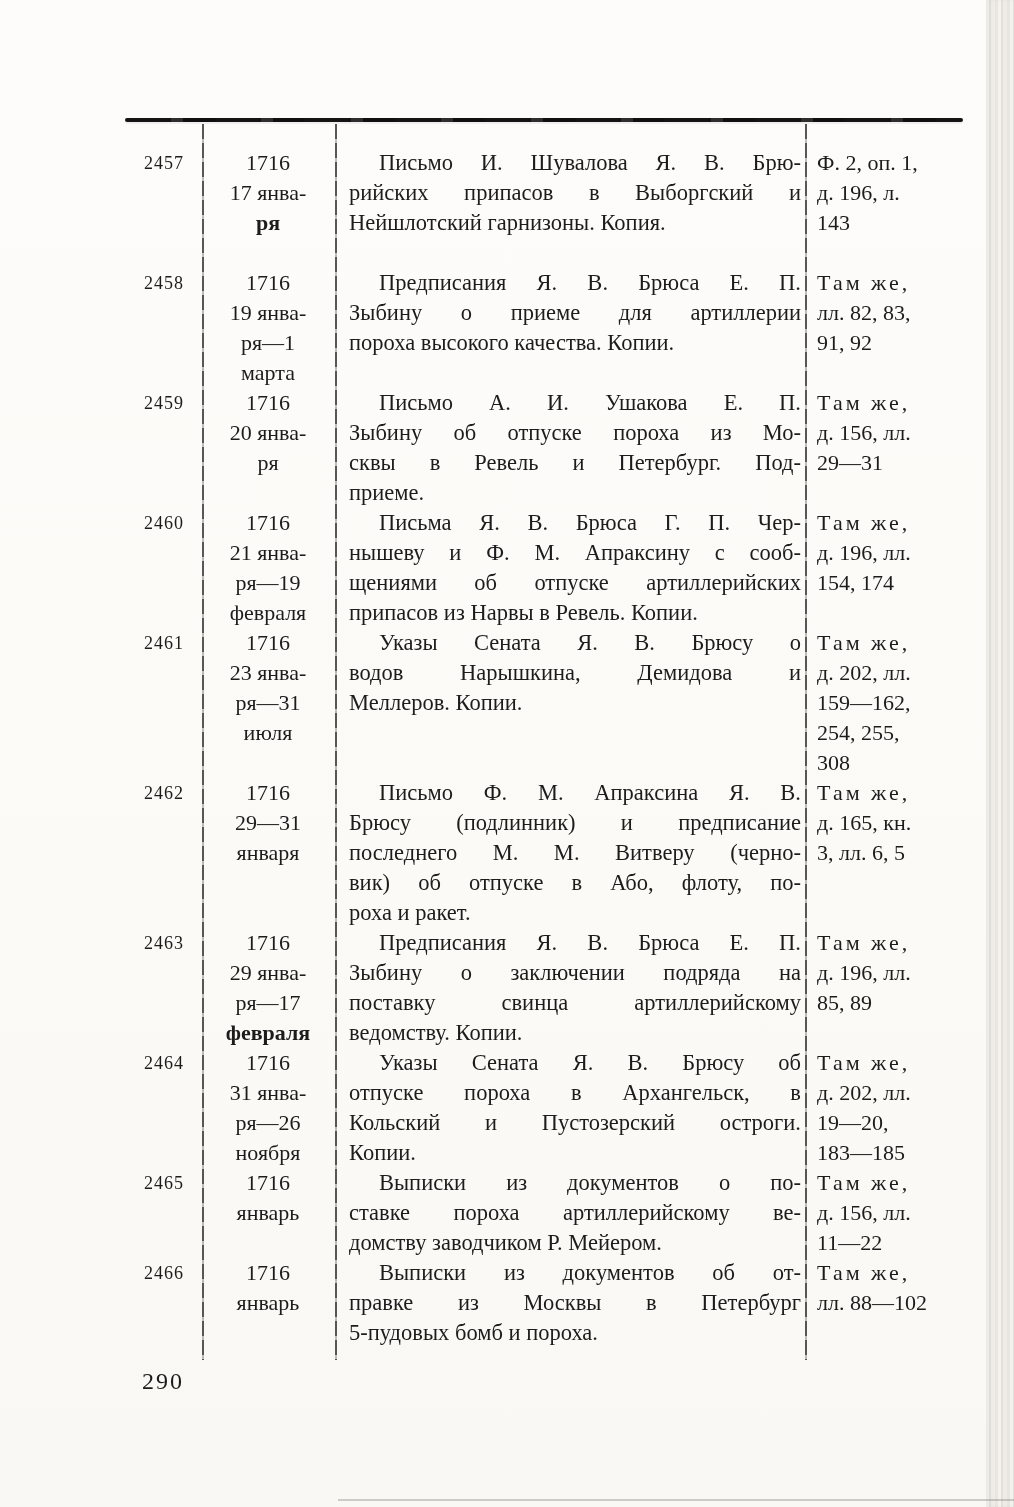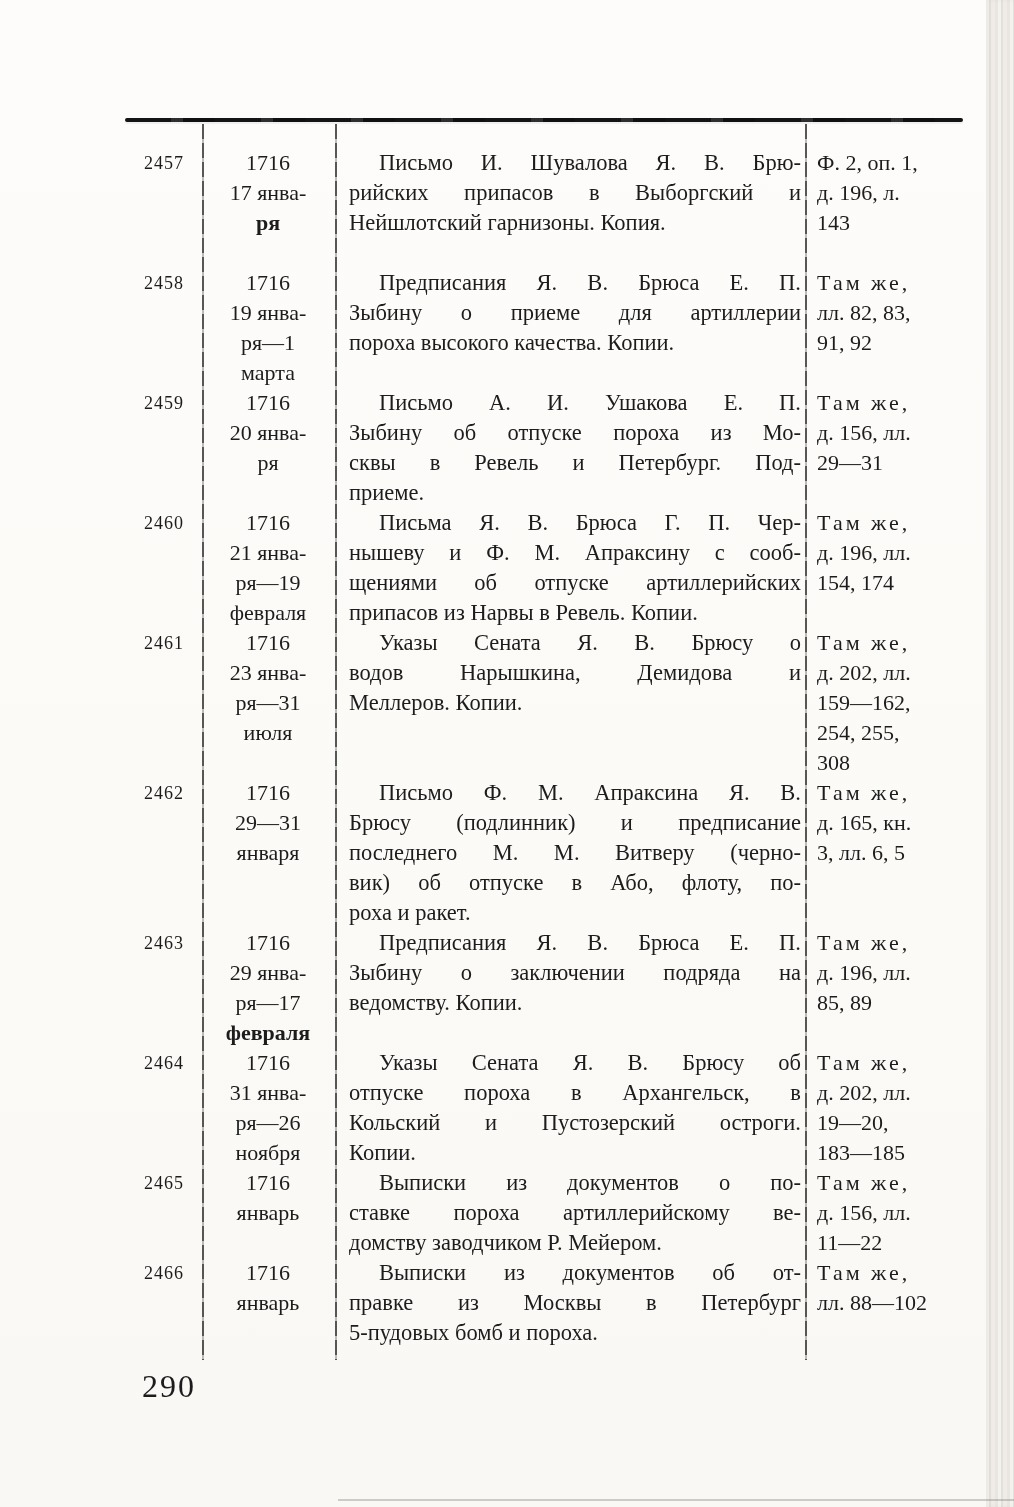--- a/index.html
+++ b/index.html
@@ -32,21 +32,21 @@
   .col-ref  { left:817px; width:160px; font-size:22px; }
 
   .dline { white-space:nowrap; height:30px; }
   .xline { text-align:justify; text-align-last:justify; height:30px; }
   .xline.first { padding-left:30px; }
   .xline.last  { text-align-last:left; }
   .rline { white-space:nowrap; height:30px; }
   .sp { letter-spacing:3px; }
   .b  { font-weight:bold; }
 
-  .page-number { position:absolute; left:142px; top:1368px; font-size:32px; letter-spacing:2px; }
+  .page-number { position:absolute; left:142px; top:1368px; font-size:24px; letter-spacing:2px; }
 
   .edge-band {
     position:absolute; right:0; top:0; width:28px; height:1507px;
     background: repeating-linear-gradient(90deg,#f4f2ee 0 3px,#e4e1db 3px 5px,#efece7 5px 9px,#e9e6e0 9px 12px);
     box-shadow: inset 3px 0 5px rgba(0,0,0,0.04);
   }
   .bottom-line {
     position:absolute; left:338px; top:1499px; width:676px; height:2px;
     background: rgba(130,128,124,.38);
   }
@@ -181,20 +181,21 @@
       <div class="col col-num">2463</div>
       <div class="col col-date">
         <div class="dline">1716</div>
         <div class="dline">29 янва-</div>
         <div class="dline">ря—17</div>
         <div class="dline b">февраля</div>
       </div>
       <div class="col col-desc">
         <div class="xline first">Предписания Я. В. Брюса Е. П.</div>
         <div class="xline">Зыбину о заключении подряда на</div>
+        <div class="xline">поставку свинца артиллерийскому</div>
         <div class="xline last">ведомству. Копии.</div>
       </div>
       <div class="col col-ref">
         <div class="rline sp">Там же,</div>
         <div class="rline">д. 196, лл.</div>
         <div class="rline">85, 89</div>
       </div>
     </div>
     <div class="entry" style="height: 120px;">
       <div class="col col-num">2464</div>

